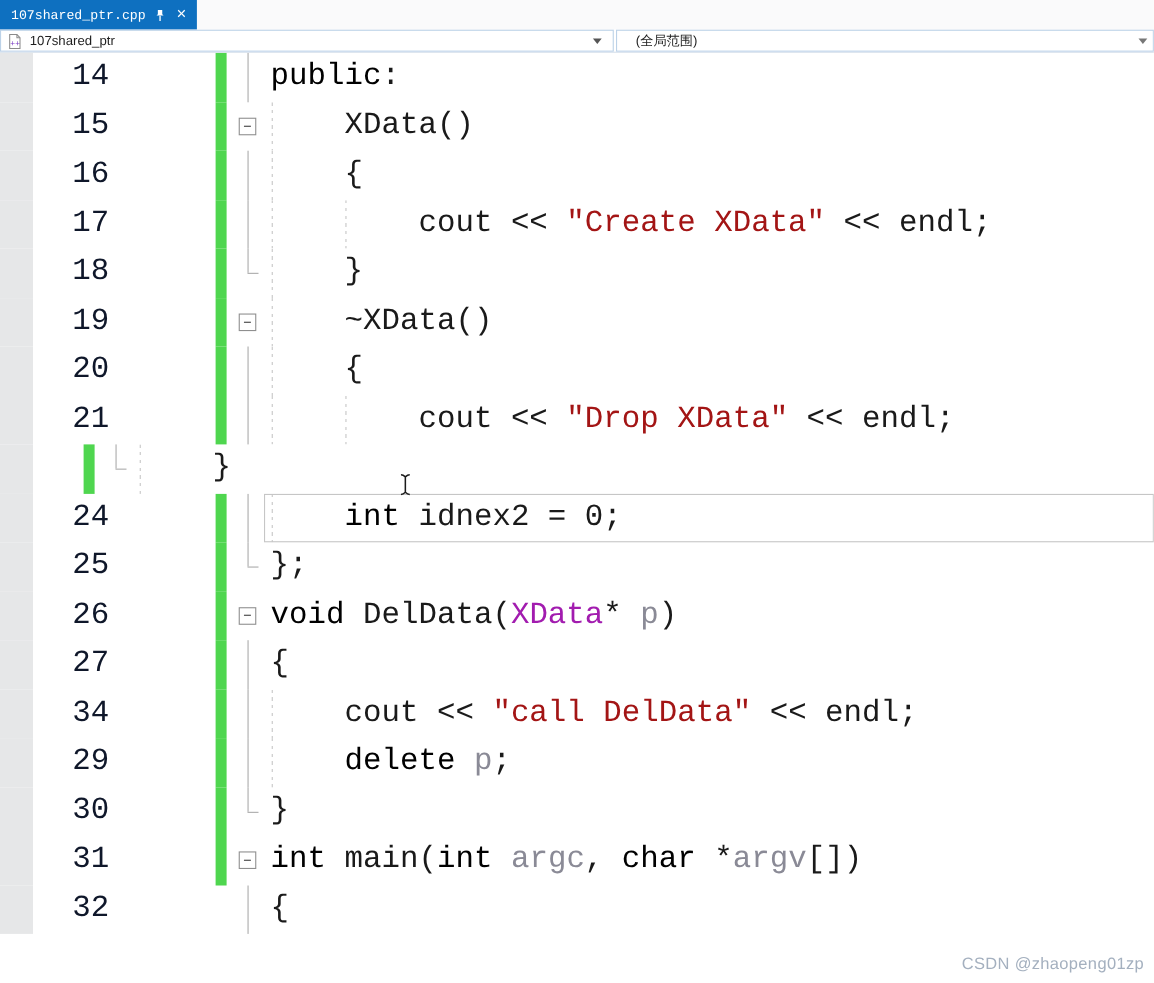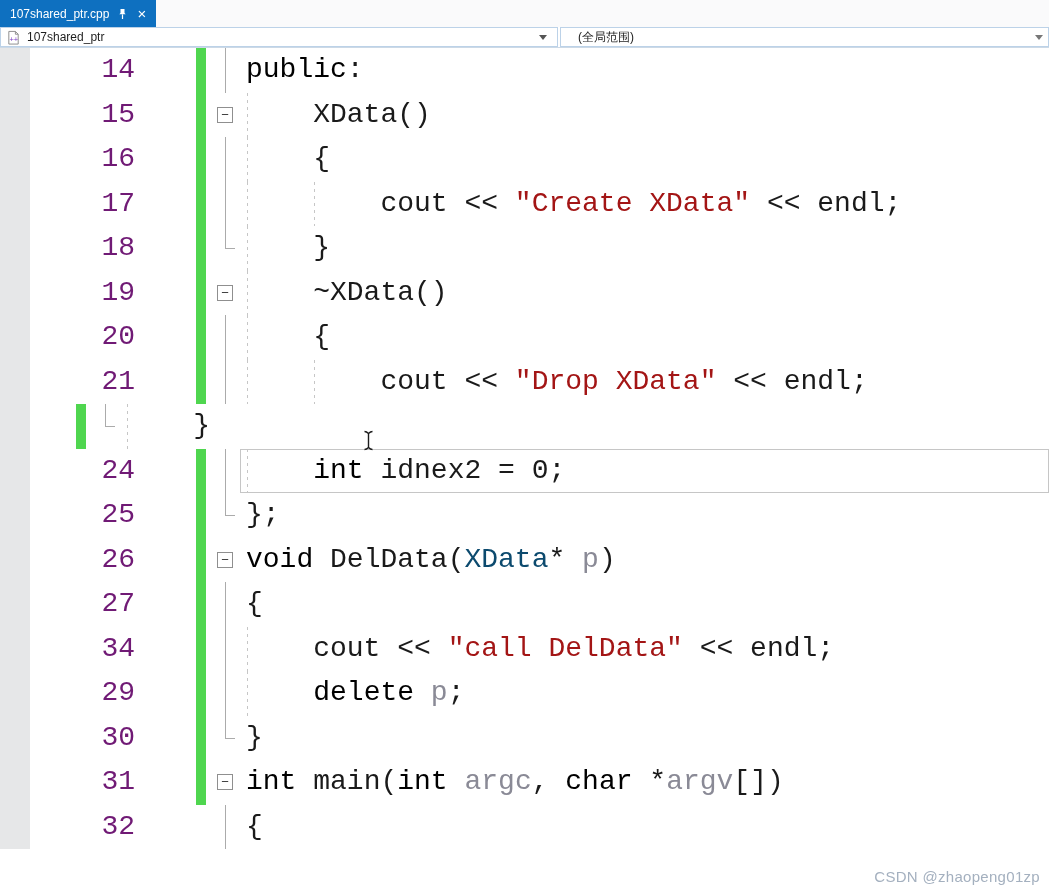--- a/index.html
+++ b/index.html
@@ -3,60 +3,60 @@
 <meta charset="utf-8">
 <style>
   * { margin:0; padding:0; box-sizing:border-box; }
   html,body { width:1049px; height:894px; overflow:hidden; background:#fff;
               font-family:"Liberation Sans","DejaVu Sans",sans-serif; }
   .page { position:relative; width:1049px; height:894px; }
 
   
   .tabbar { height:27px; background:#fafafb; display:flex; align-items:stretch; }
   .tab { background:#0E70C0; color:#fff; display:flex; align-items:center;
-         gap:8px; padding:0 9px 0 10px; font-size:12px; }
+         gap:8px; padding:0 9px 0 10px; font-size:12px;font-family:Liberation Mono, monospace; }
   .tab-title { white-space:nowrap; }
   .tab-ico { display:flex; align-items:center; cursor:pointer; }
   .tab-close { font-size:15px; line-height:1; padding:0 1px; }
 
   
   .navbar { height:21px; display:flex; background:#fff; border-bottom:1px solid #ccd9e6; }
   .combo { display:flex; align-items:center; border:1px solid #bcd2e8; background:#fff;
            font-size:12px; color:#1e1e1e;gap:31px; }
   .combo-left { width:558px; gap:6px; padding:0 5px; }
   .combo-right { flex:1; margin-left:2px; padding-left:17px; }
   .combo-text { white-space:nowrap; }
   .arr { margin-left:auto; margin-right:5px; width:0; height:0;
          border-left:4px solid transparent; border-right:4px solid transparent;
          border-top:5px solid #555; }
   .combo-right .arr { border-top-color:#777; }
 
   
   .editor { position:relative; height:846px; background:#fff; overflow:hidden; }
   .row { display:flex; align-items:stretch; height:44.5px; position:relative; }
   .mstrip { width:30px; flex:none; background:#e6e7e8; }
-  .num { width:120px; flex:none; text-align:right; padding-right:15px;
-         font:28px/44.5px "Liberation Mono","DejaVu Sans Mono",monospace; color:#701a75; }
+  .num { width:120px; flex:none; text-align:center; padding-right:15px;
+         font:28px/44.5px "Liberation Mono","DejaVu Sans Mono",monospace; color:#0f172a; }
   .gap { width:46px; flex:none; }
   .cbar { width:10px; flex:none; }
   .row.chg .cbar { background:#4FD64F; }
   .fold { width:40px; flex:none; position:relative; }
   .fv { position:absolute; left:19px; top:0; bottom:0; width:1px; background:#ababab; }
   .fv.half { bottom:50%; }
   .fh { position:absolute; left:19px; top:50%; width:10px; height:1px; background:#ababab; }
   .fbox { position:absolute; left:11px; top:50%; transform:translateY(-50%);
           width:16px; height:16px; border:1px solid #8f8f8f; background:#fff;
           color:#333; font:13px/14px "Liberation Sans",sans-serif; text-align:center; }
   .code { flex:1; position:relative; white-space:pre; overflow:hidden;
           font:28px/44.5px "Liberation Mono","DejaVu Sans Mono",monospace; color:#1A1A1A; }
   .guide { position:absolute; top:0; bottom:0; width:1px;
            background:repeating-linear-gradient(to bottom,#c6c6c6 0 3px,transparent 3px 7px); }
   .tk-kw { color:#000000; }
   .tk-str { color:#A31515; }
-  .tk-ty { color:#0c4a6e; }
+  .tk-ty { color:#a21caf; }
   .tk-pa { color:#8A8A96; }
   .tk-pl { color:#1A1A1A; }
   .curbox { position:absolute; left:240px; right:0; top:0; bottom:0;
             border:1px solid #c6c6c6; pointer-events:none; }
 
   
   .ibeam { position:absolute; left:362px; top:430px; }
   .watermark { position:absolute; right:9px; bottom:9px; font-size:15px;
                color:#A4B0BF; letter-spacing:.3px; }
 </style>

